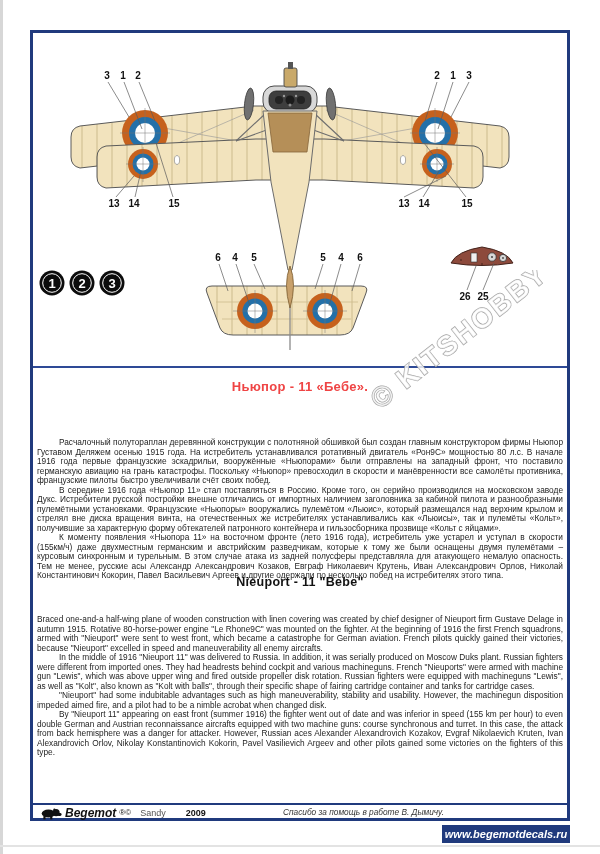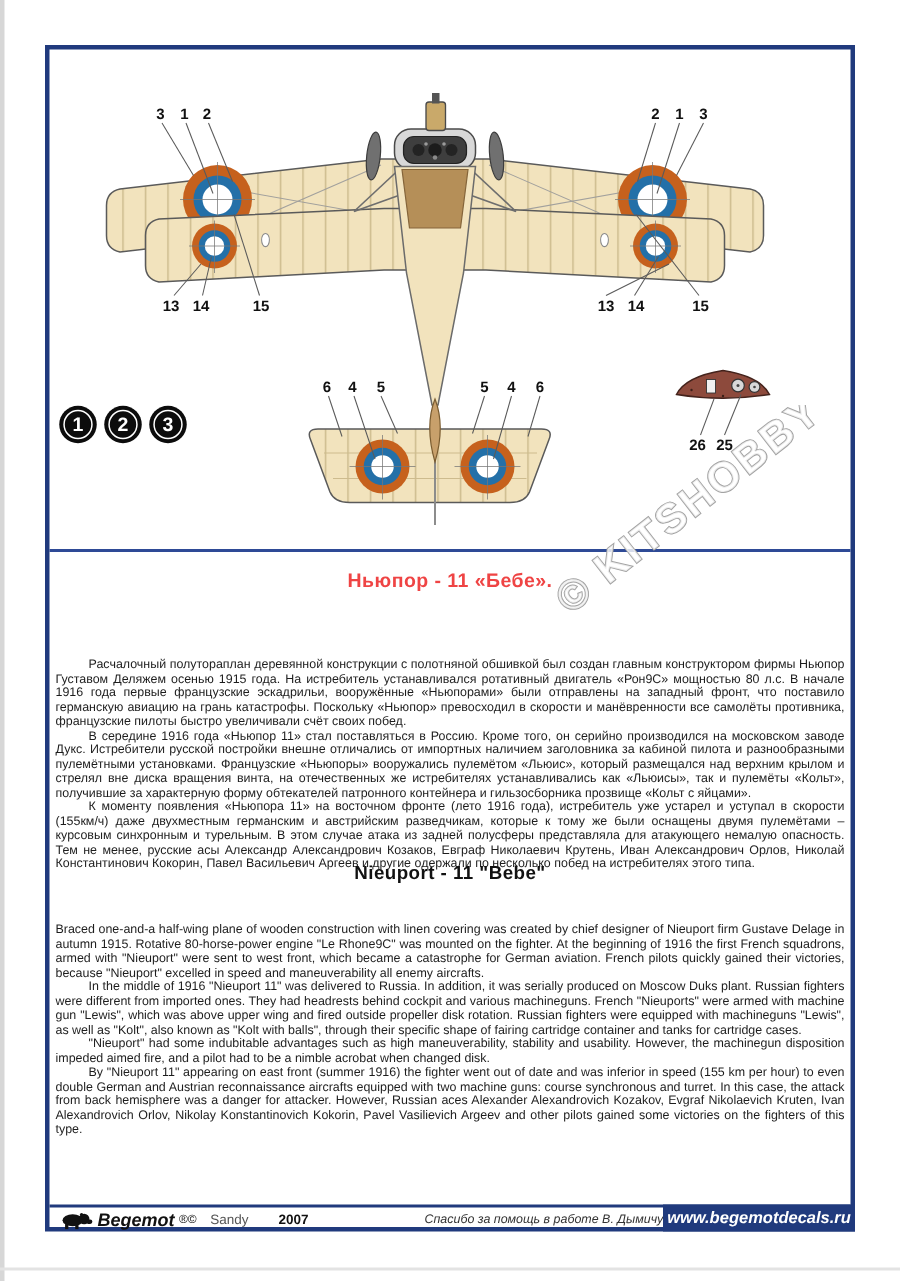--- a/index.html
+++ b/index.html
@@ -22,21 +22,21 @@
   .en-text { top:578px; }
   .text-block p { margin:0; text-indent:22px; }
   .text-block p.no-indent { text-indent:0; }
   .footer-line { position:absolute; left:33px; top:803px; width:534px; height:2px; background:#203a7d; }
   .footer-left { position:absolute; left:40px; top:806px; height:14px; display:flex; align-items:center; }
   .brand { font-weight:bold; font-style:italic; font-size:12px; color:#111; margin-left:3px; }
   .marks { font-size:8px; color:#111; position:relative; top:-1px; margin-left:3px; }
   .credit { font-size:9px; color:#555; margin-left:9px; }
   .year  { font-weight:bold; font-size:9px; color:#111; margin-left:20px; }
   .thanks { position:absolute; left:283px; top:807px; font-style:italic; font-size:8.3px; color:#333; }
-  .webbox { position:absolute; left:442px; top:803px; width:128px; height:18px; background:#203a7d;
+  .webbox { position:absolute; left:442px; top:825px; width:128px; height:18px; background:#203a7d;
             color:#ffffff; font-style:italic; font-weight:bold; font-size:11px; line-height:18px;
             text-align:center; }
 </style>
 </head>
 <body>
 
 <div class="page">
   <div class="scan-edge-left"></div>
   <div class="scan-edge-bottom"></div>
   <div class="frame"></div>
@@ -239,21 +239,21 @@
       <ellipse cx="10" cy="7.5" rx="8" ry="4.8" fill="#111"></ellipse>
       <circle cx="19" cy="6.5" r="4.2" fill="#111"></circle>
       <rect x="20.5" y="7" width="5" height="3.4" rx="1.7" fill="#111"></rect>
       <rect x="4" y="10.5" width="2.6" height="4" fill="#111"></rect>
       <rect x="12" y="10.5" width="2.6" height="4" fill="#111"></rect>
       <circle cx="17" cy="3" r="1.3" fill="#111"></circle>
     </svg>
     <span class="brand">Begemot</span>
     <span class="marks">®©</span>
     <span class="credit">Sandy</span>
-    <span class="year">2007</span>
+    <span class="year">2009</span>
   </div>
   <div class="thanks">Спасибо за помощь в работе В. Дымичу.</div>
   <div class="webbox">www.begemotdecals.ru</div>
 
   <svg class="watermark" width="225" height="155" viewBox="0 0 225 155">
     <text x="12" y="140" transform="rotate(-38 12 140)" font-size="28" font-weight="bold" letter-spacing="2" fill="#ffffff" fill-opacity="0.8" stroke="#a3a3a3" stroke-width="1.3" paint-order="stroke">© KITSHOBBY</text>
   </svg>
 </div>
 
 </body></html>

